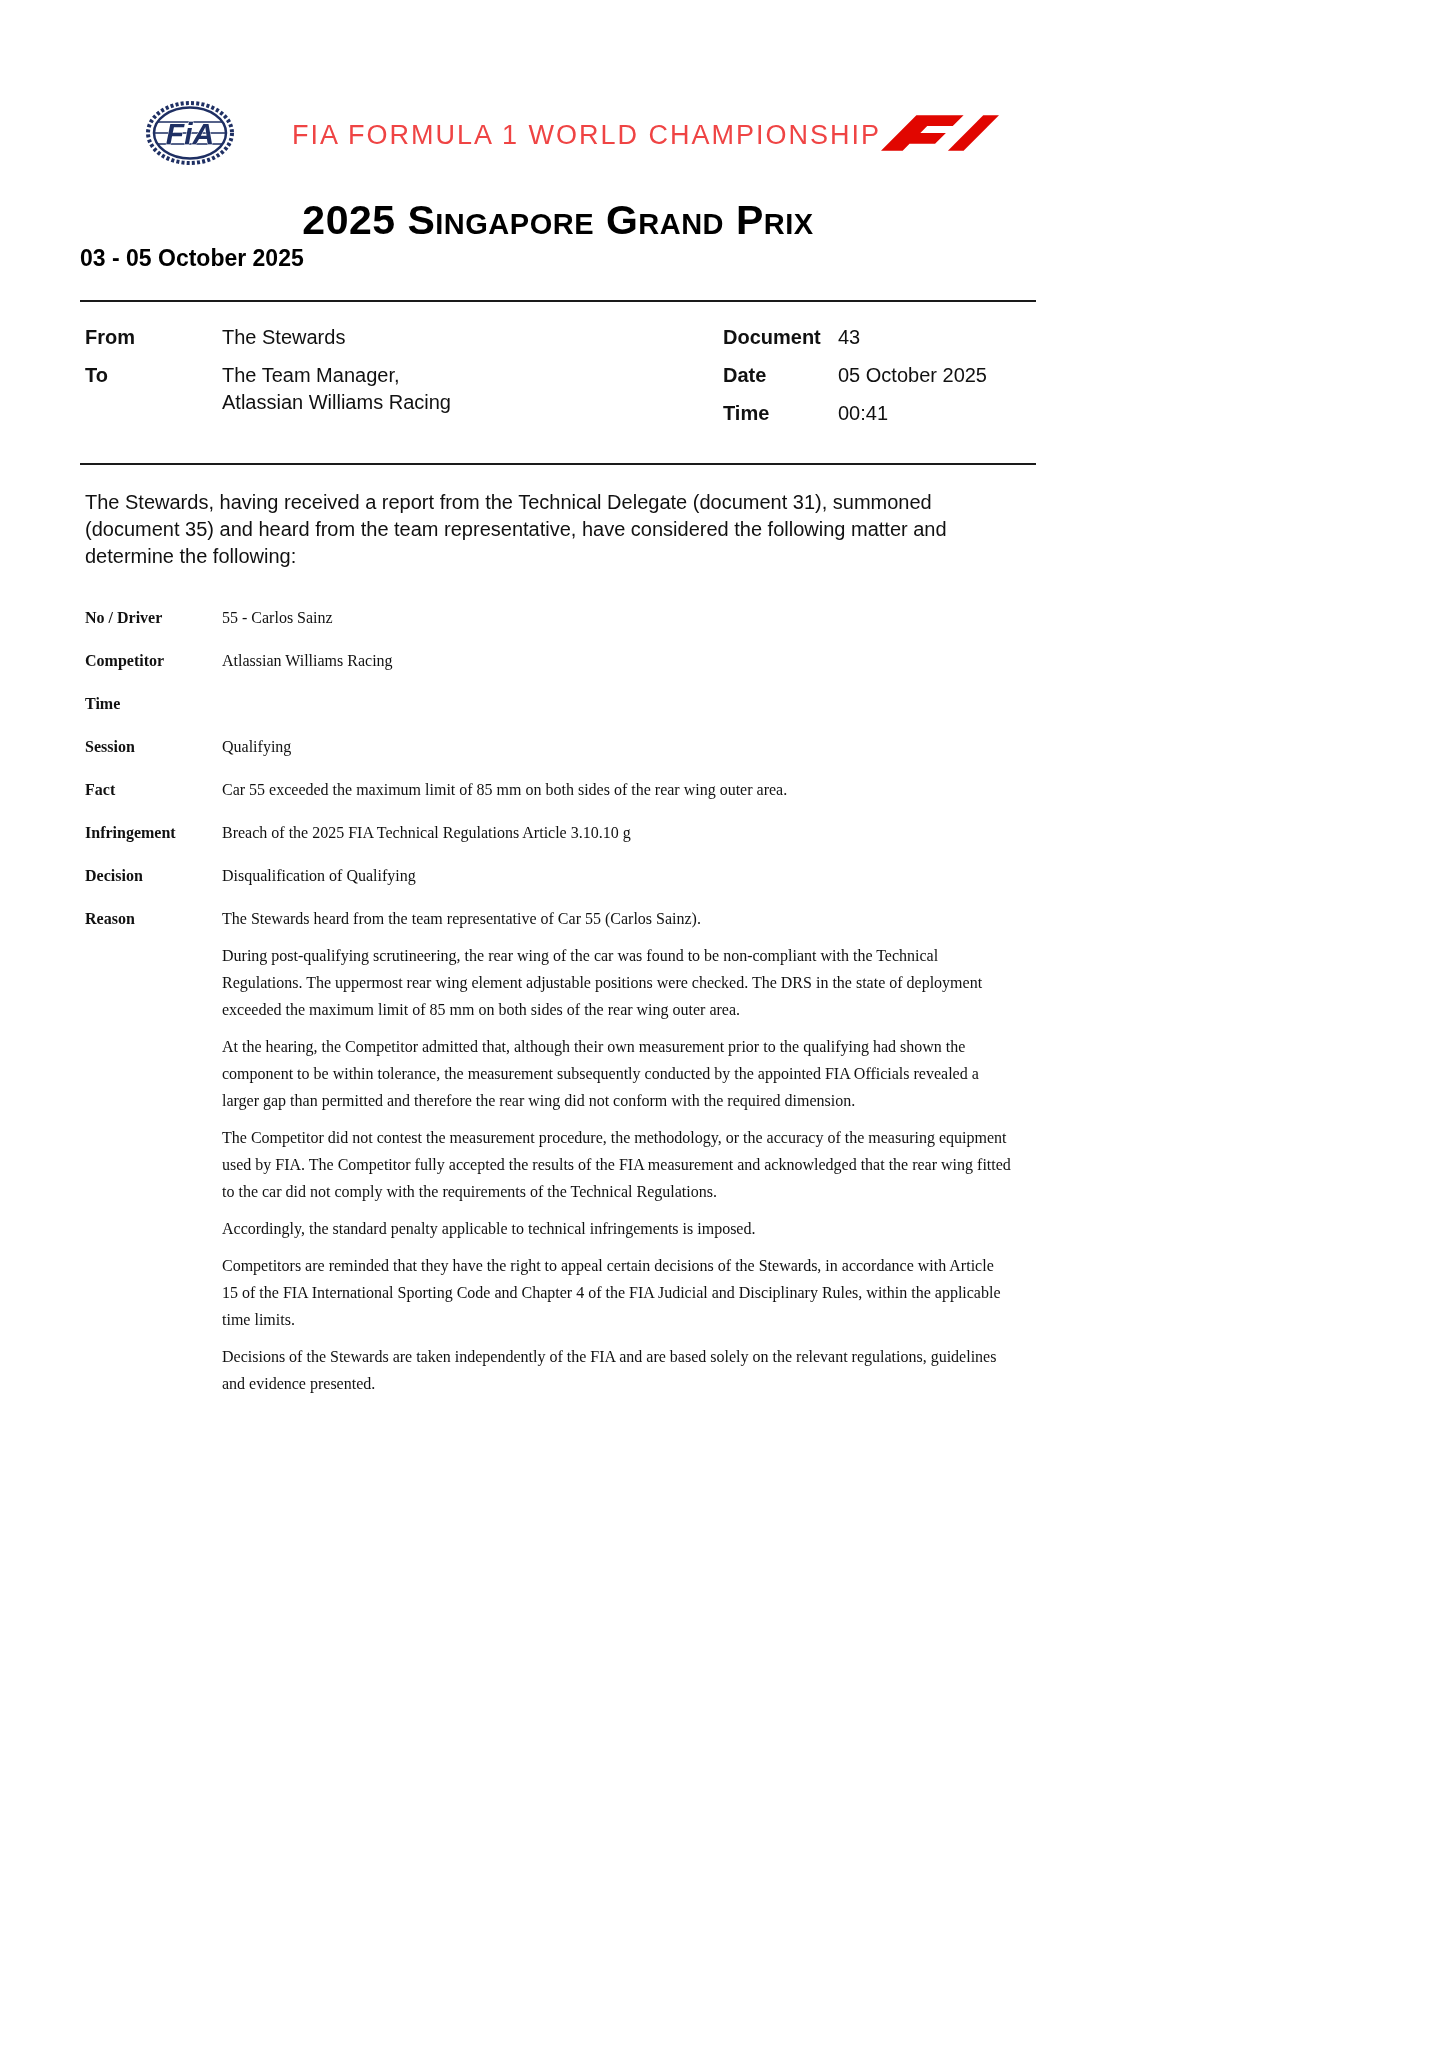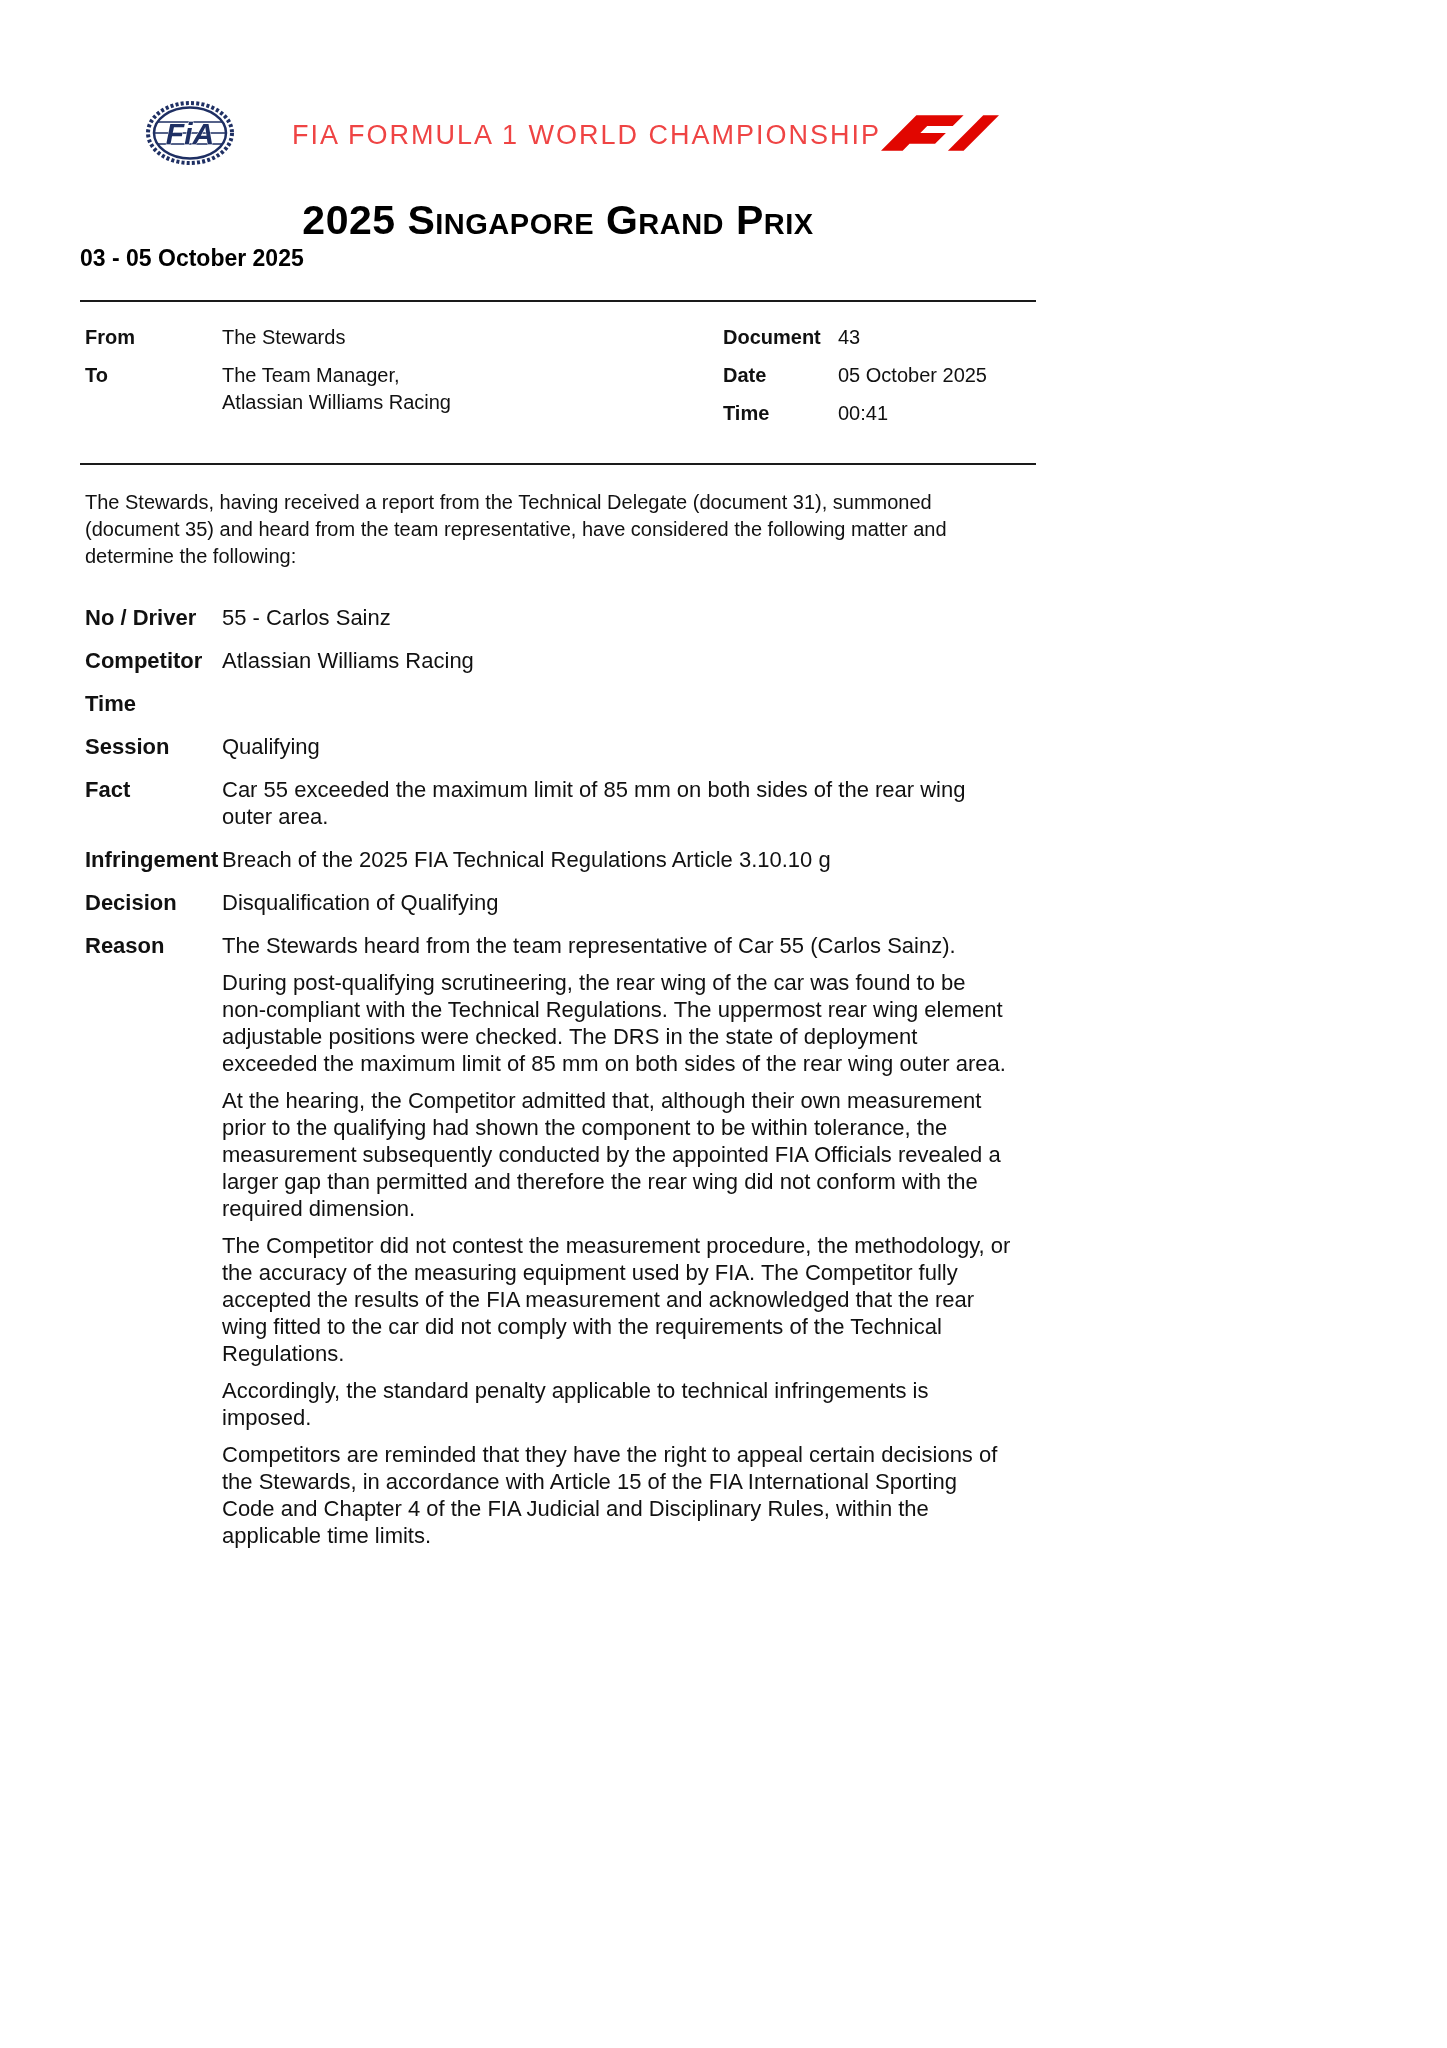--- a/index.html
+++ b/index.html
@@ -88,22 +88,23 @@
     margin-left: 5px;
     width: 912px;
     font-size: 20px;
     line-height: 27px;
   }
 
   
   .fields {
     margin-top: 34px;
     margin-left: 5px;
-    font-size: 22px;
+    font-size: 16px;
     line-height: 27px;
+    font-family: Liberation Serif, serif;
   }
   .field-row { display: flex; margin-bottom: 16px; }
   .field-label {
     width: 137px;
     flex-shrink: 0;
     font-weight: bold;
   }
   .field-value { width: 790px; }
   .field-value p { margin: 0 0 10px 0; }
   .field-value p:last-child { margin-bottom: 0; }
@@ -209,18 +210,19 @@
 
       <div class="field-row">
         <div class="field-label">Reason</div>
         <div class="field-value">
           <p>The Stewards heard from the team representative of Car 55 (Carlos Sainz).</p>
           <p>During post-qualifying scrutineering, the rear wing of the car was found to be non-compliant with the Technical Regulations. The uppermost rear wing element adjustable positions were checked. The DRS in the state of deployment exceeded the maximum limit of 85 mm on both sides of the rear wing outer area.</p>
           <p>At the hearing, the Competitor admitted that, although their own measurement prior to the qualifying had shown the component to be within tolerance, the measurement subsequently conducted by the appointed FIA Officials revealed a larger gap than permitted and therefore the rear wing did not conform with the required dimension.</p>
           <p>The Competitor did not contest the measurement procedure, the methodology, or the accuracy of the measuring equipment used by FIA. The Competitor fully accepted the results of the FIA measurement and acknowledged that the rear wing fitted to the car did not comply with the requirements of the Technical Regulations.</p>
           <p>Accordingly, the standard penalty applicable to technical infringements is imposed.</p>
           <p>Competitors are reminded that they have the right to appeal certain decisions of the Stewards, in accordance with Article 15 of the FIA International Sporting Code and Chapter 4 of the FIA Judicial and Disciplinary Rules, within the applicable time limits.</p>
+          <p>Decisions of the Stewards are taken independently of the FIA and are based solely on the relevant regulations, guidelines and evidence presented.</p>
         </div>
       </div>
 
     </div>
   </div>
 </div>
 
 </body></html>

